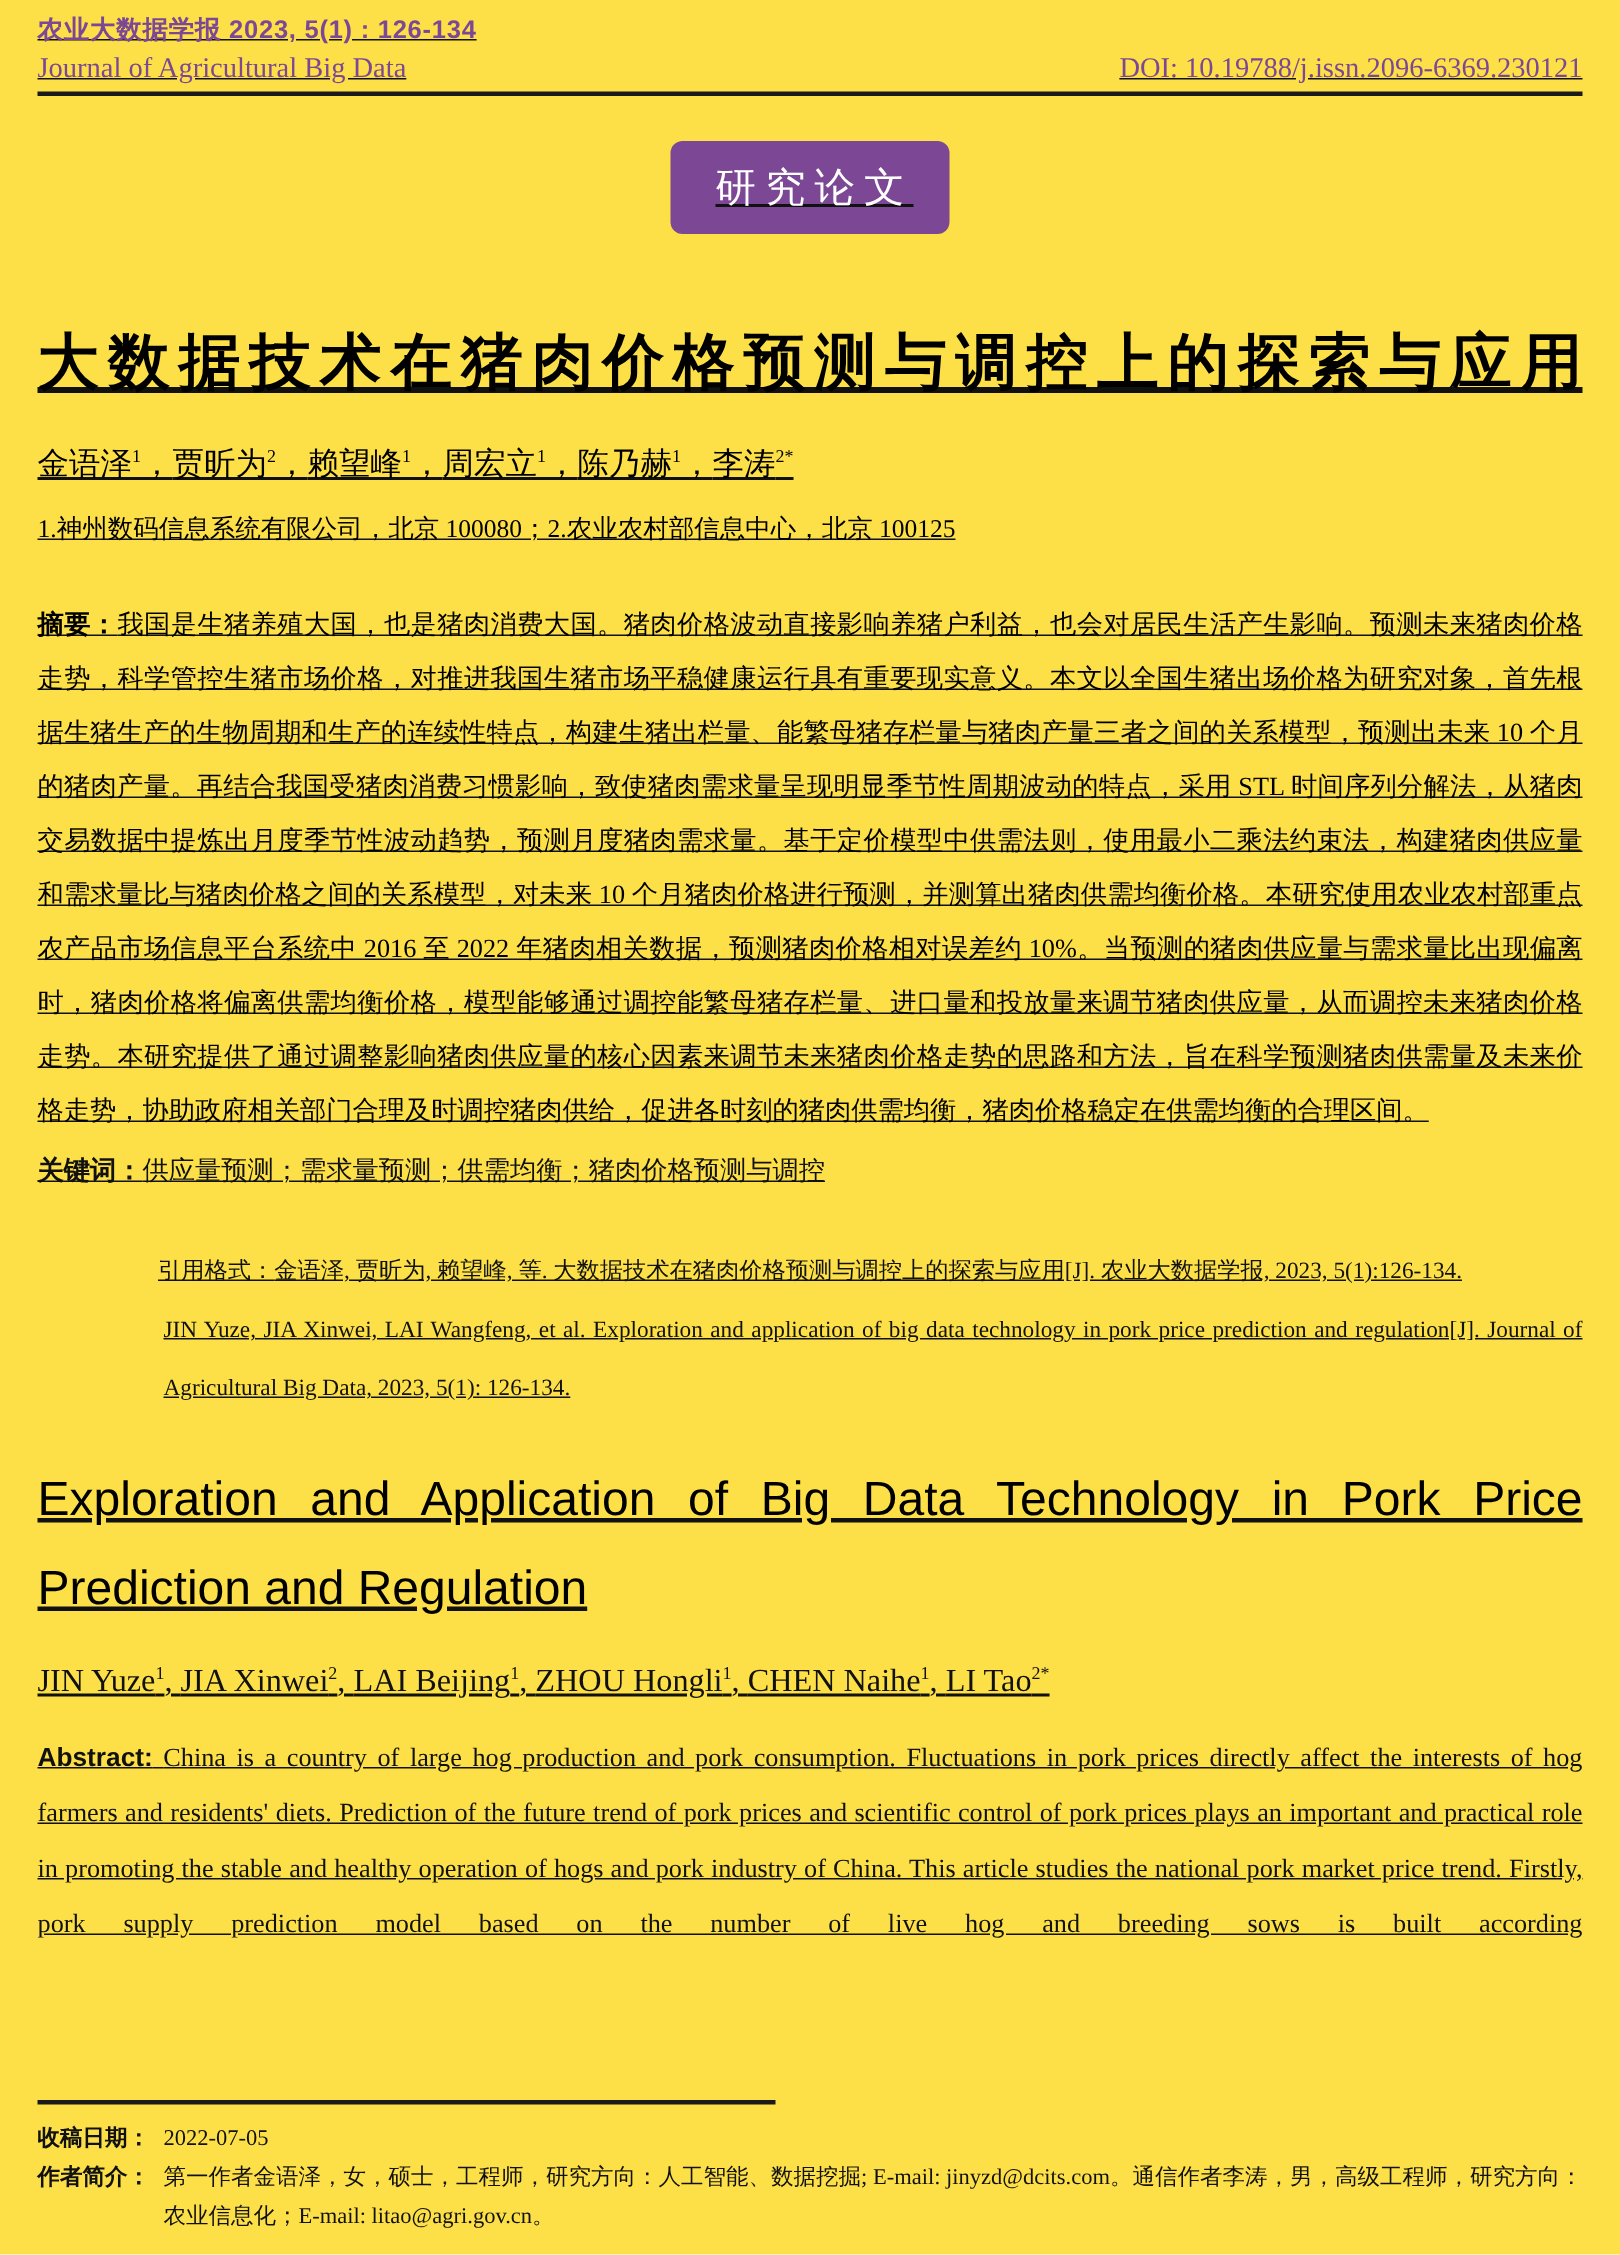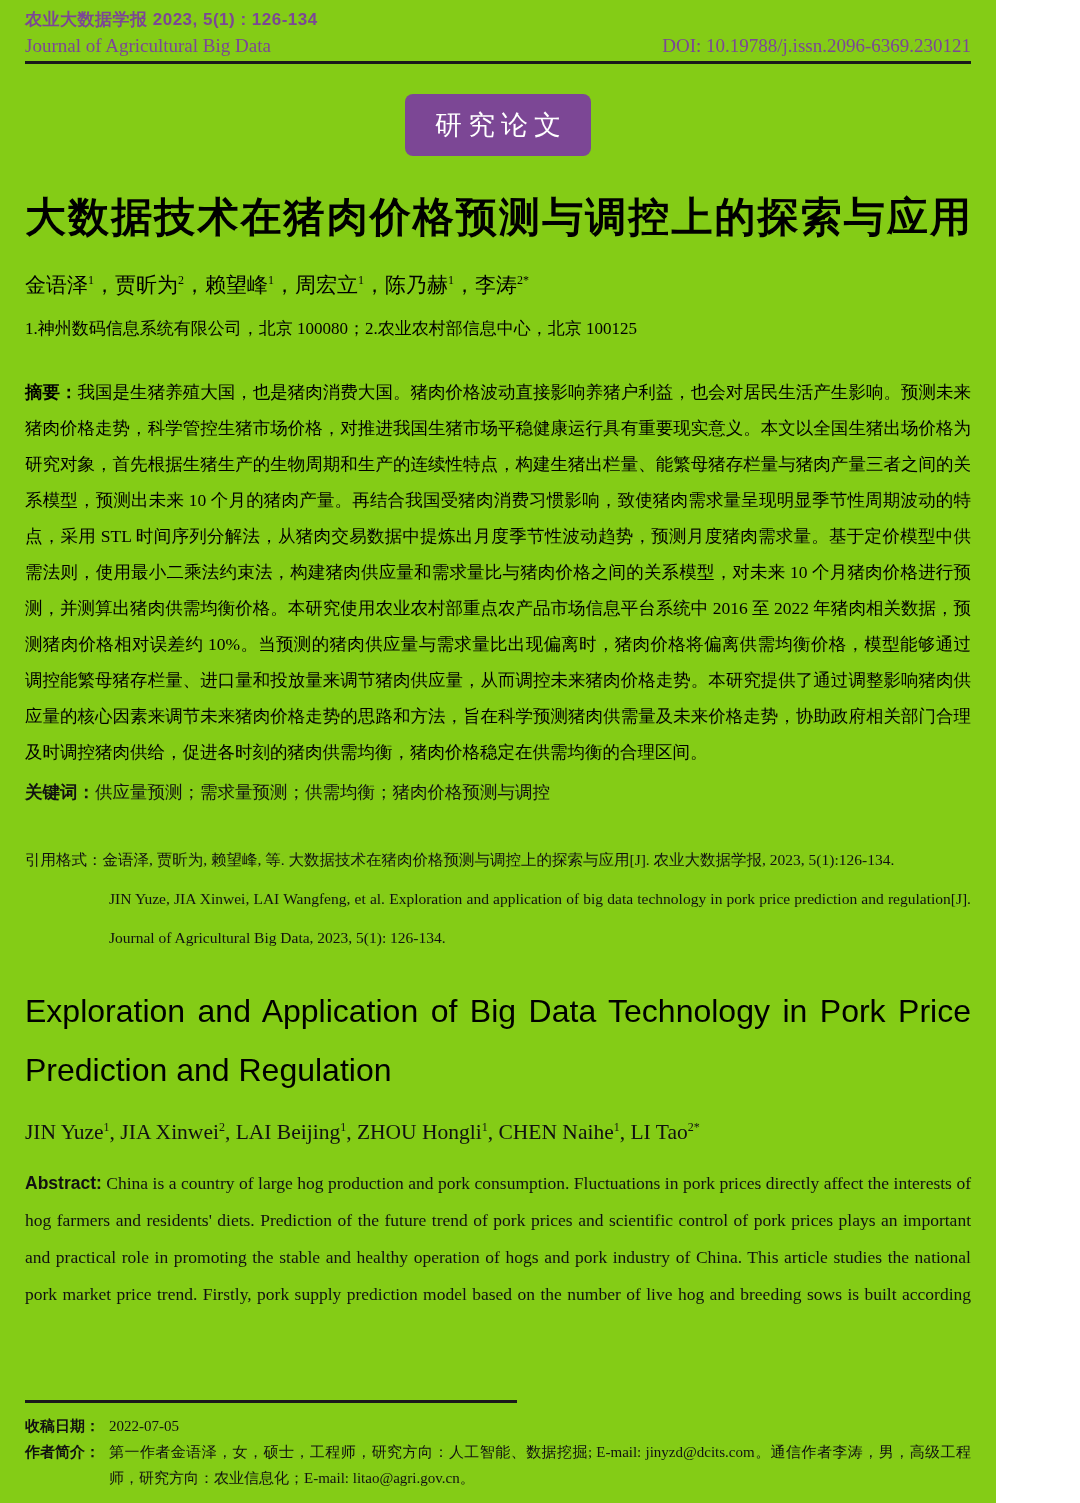--- a/index.html
+++ b/index.html
@@ -1,24 +1,25 @@
 <!DOCTYPE html>
 <html><head>
 <meta charset="utf-8">
 <style>
   * { margin: 0; padding: 0; box-sizing: border-box; }
   html, body { background: #ffffff; }
   body { width: 1080px; height: 1503px; overflow: hidden; }
   .page {
     position: relative;
-    width: 996px; height: 1503px;
-    background: #84cc16;
+    width: 1080px; height: 1503px;
+    background: #fde047;
     padding: 8px 25px 0 25px;
     font-family: "Liberation Serif", "DejaVu Serif", serif;
     color: #111111;
+    text-decoration: underline;
   }
 
   
   .hdr-line1 {
     font-family: "Liberation Sans", "DejaVu Sans", sans-serif;
     font-weight: bold;
     font-size: 17px;
     color: #7c4795;
     letter-spacing: 0.5px;
   }
@@ -39,21 +40,21 @@
     color: #ffffff;
     font-family: "Liberation Sans", "DejaVu Sans", sans-serif;
     font-size: 27px;
     letter-spacing: 6px;
     padding: 13px 24px 13px 30px;
     border-radius: 8px;
   }
 
   
   .title-cn {
-    margin-top: 36px;
+    margin-top: 60px;
     font-family: "Liberation Sans", "DejaVu Sans", sans-serif;
     font-weight: bold;
     font-size: 41px;
     color: #000000;
     text-align: justify;
     text-align-last: justify;
     line-height: 1.25;
   }
   .authors-cn {
     margin-top: 28px;
@@ -77,21 +78,21 @@
   }
   .keywords-cn {
     margin-top: 4px;
     font-size: 17.5px;
     line-height: 36px;
     text-align: justify;
   }
 
   
   .citation { margin-top: 30px; font-size: 15.5px; line-height: 39px; }
-  .cit-line1 { padding-left: 84px; text-indent: -84px; }
+  .cit-line1 { padding-left: 84px; text-indent: -84px; text-align: center; }
   .cit-en { padding-left: 84px; text-align: justify; }
 
   
   .title-en {
     margin-top: 25px;
     font-family: "Liberation Sans", "DejaVu Sans", sans-serif;
     font-size: 32px;
     font-weight: 500;
     color: #000000;
     text-align: justify;

